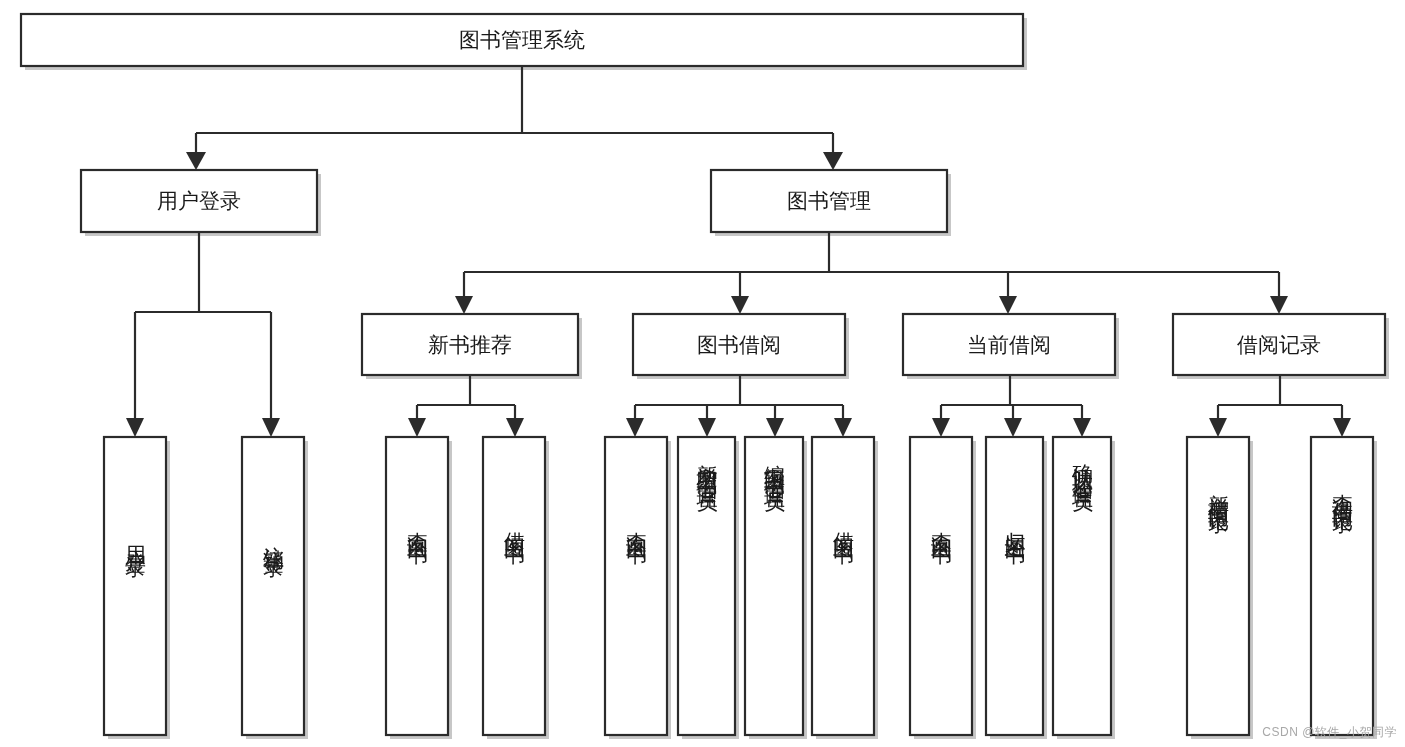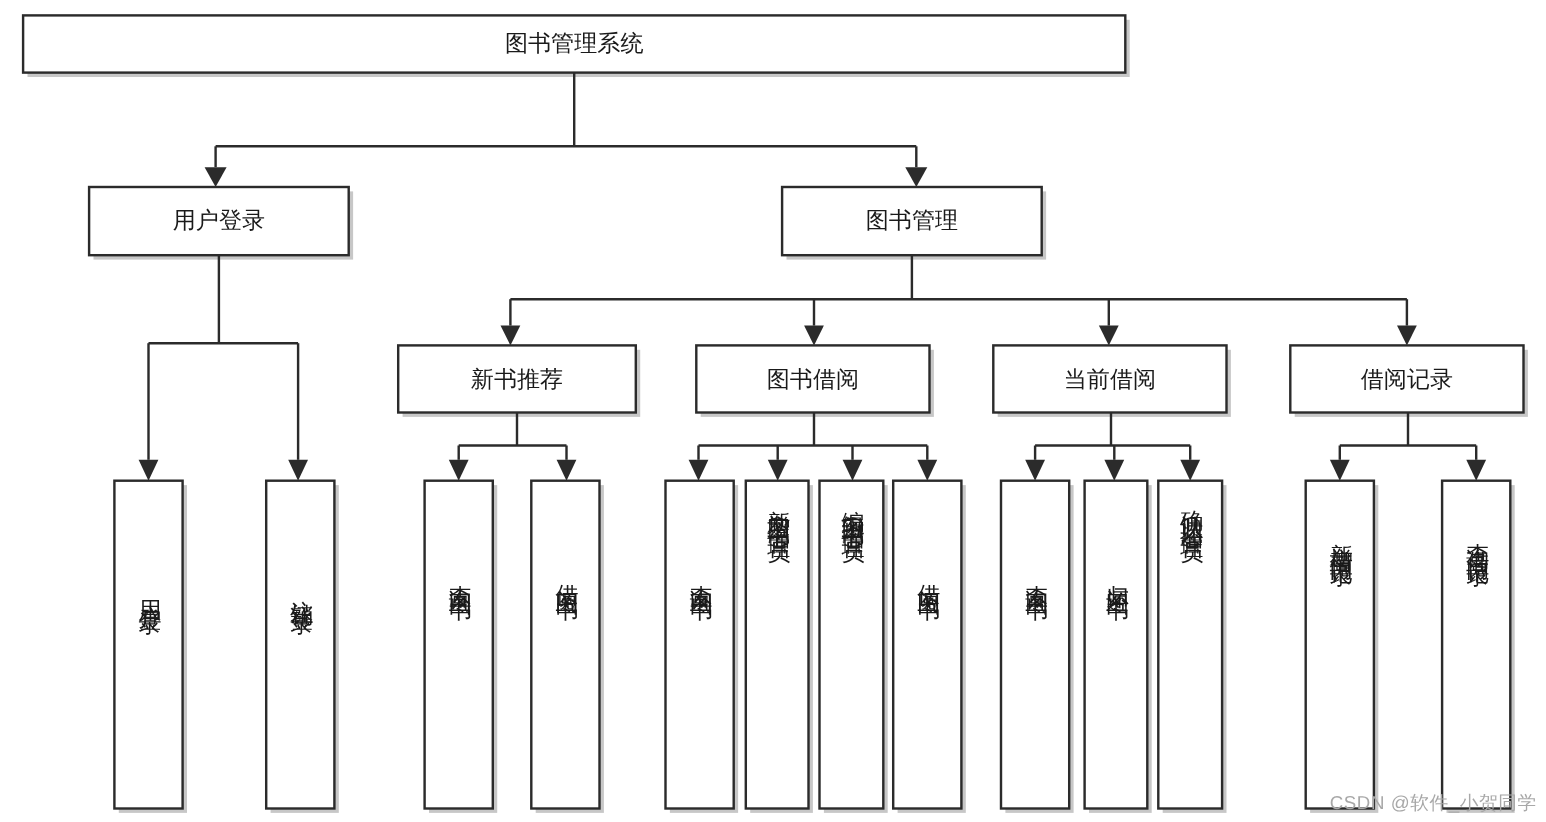--- a/index.html
+++ b/index.html
@@ -61,21 +61,21 @@
     line-height: 1.28;
     letter-spacing: 4px;
     color: #1a1a1a;
     white-space: nowrap;
   }
   #watermark {
     position: absolute;
     right: 8px;
     bottom: 6px;
     font-family: "Liberation Sans", "DejaVu Sans", sans-serif;
-    font-size: 17px;
+    font-size: 12px;
     color: #a8a8a8;
     letter-spacing: 0.5px;
     white-space: nowrap;
     margin-top: 33px;
   }
 </style>
 </head>
 <body>
 
 <div id="diagram-root">

